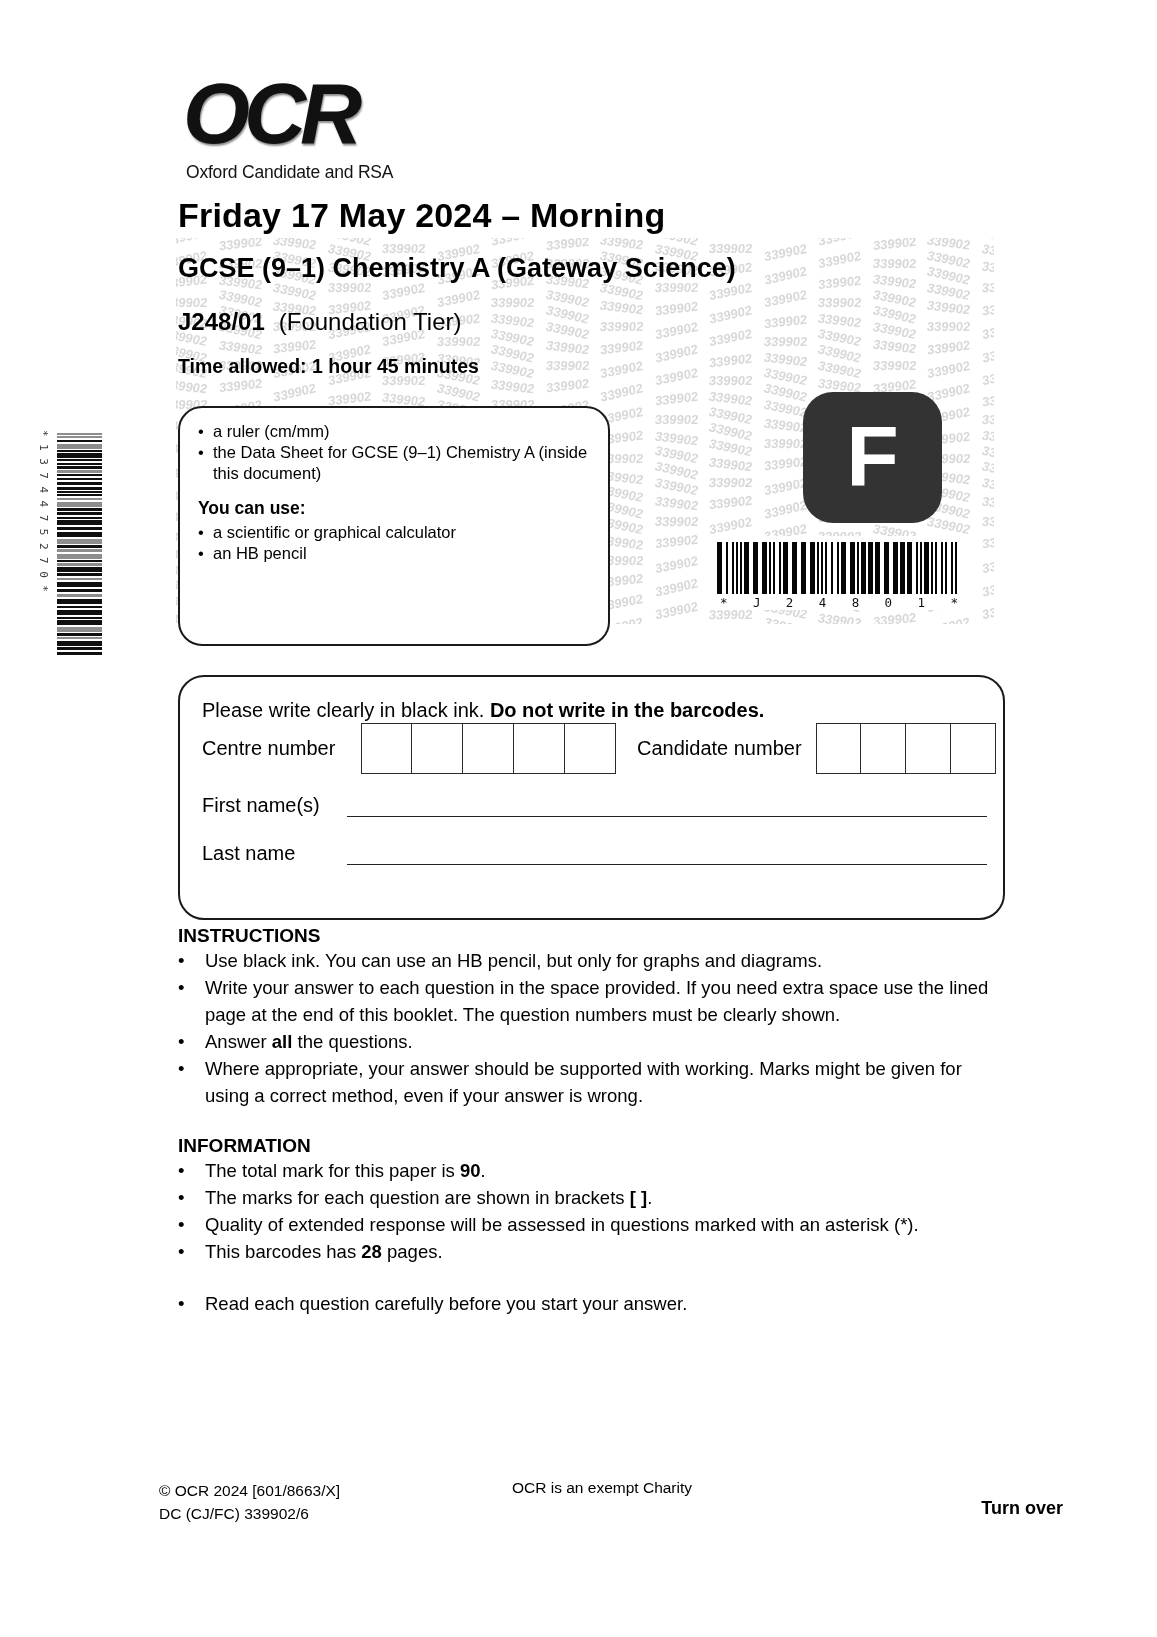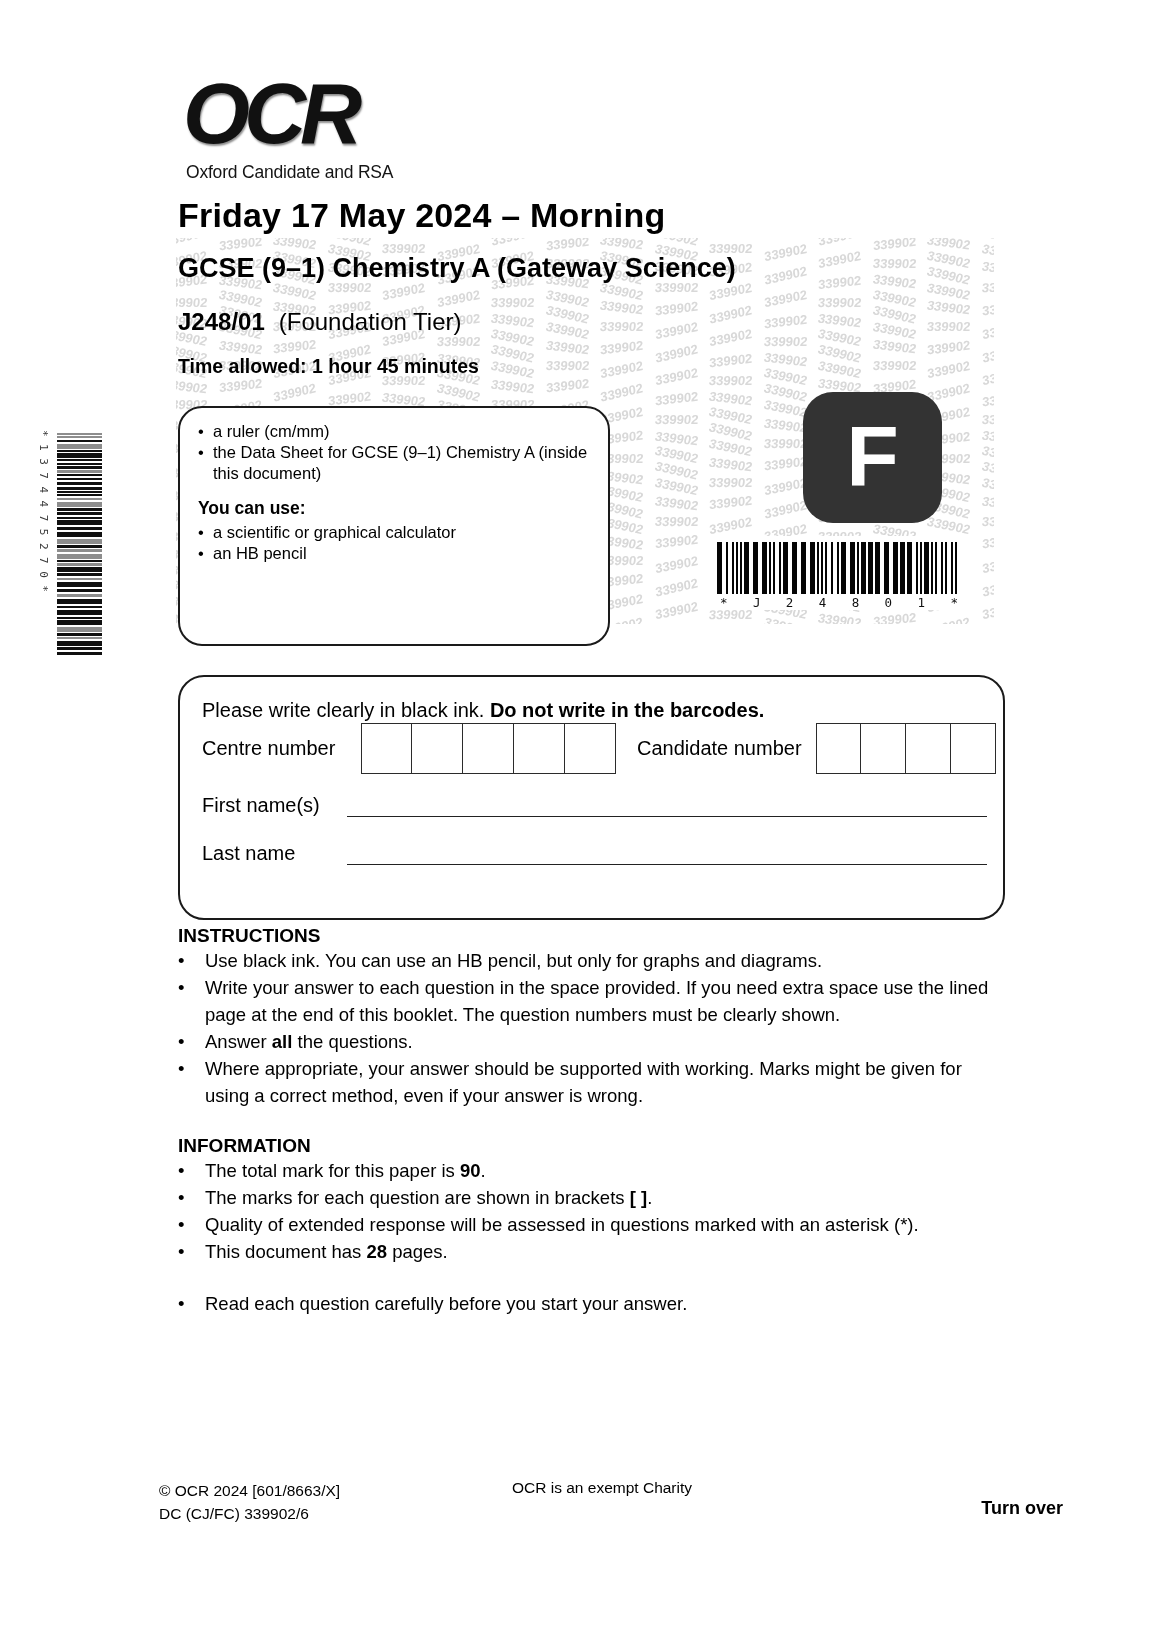--- a/index.html
+++ b/index.html
@@ -641,21 +641,21 @@
       <div class="bullet-row">
         <span class="dot">•</span>
         <span class="btxt"><span>The marks for each question are shown in brackets </span><b>[ ]</b><span>.</span></span>
       </div>
       <div class="bullet-row">
         <span class="dot">•</span>
         <span class="btxt"><span>Quality of extended response will be assessed in questions marked with an asterisk (*).</span></span>
       </div>
       <div class="bullet-row">
         <span class="dot">•</span>
-        <span class="btxt"><span>This document has </span><b>28</b><span> pages.</span></span>
+        <span class="btxt"><span>This barcodes has </span><b>28</b><span> pages.</span></span>
       </div>
     </div>
     <div class="sec-list">
       <div class="bullet-row">
         <span class="dot">•</span>
         <span class="btxt"><span>Read each question carefully before you start your answer.</span></span>
       </div>
     </div>
   </div>
 

